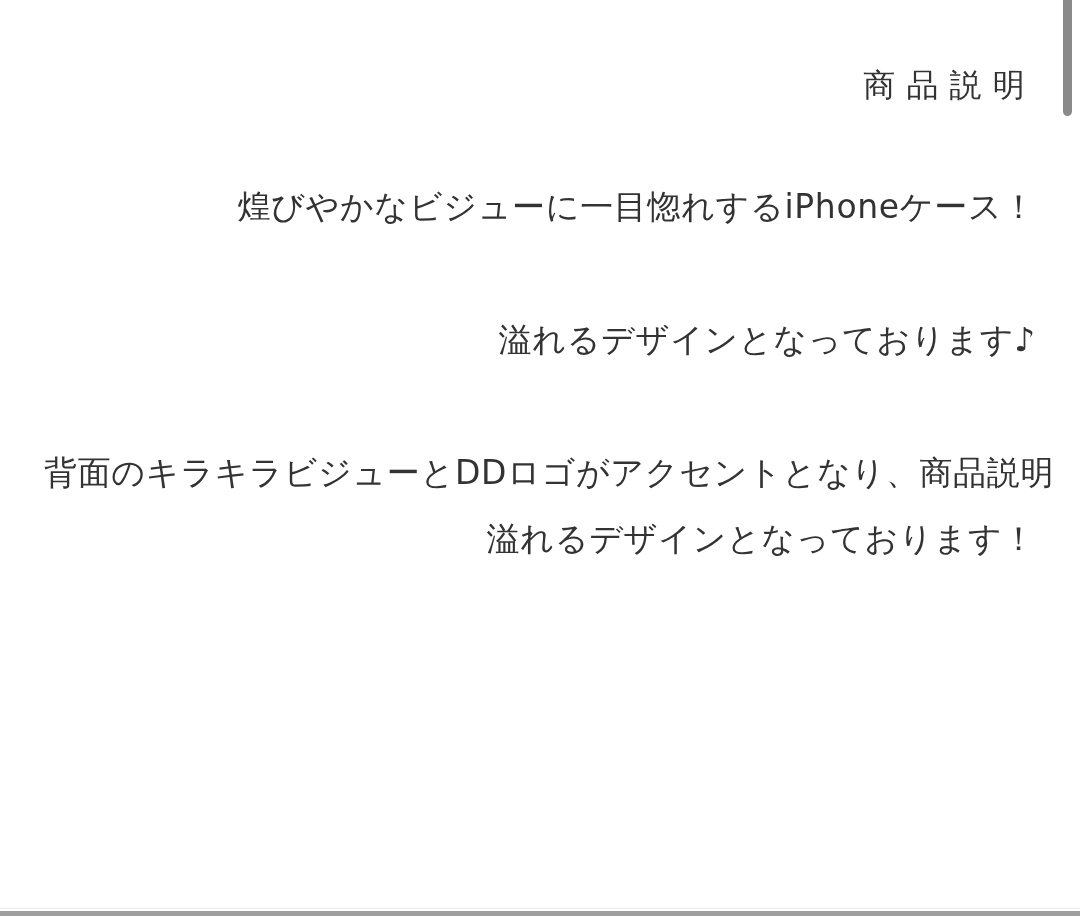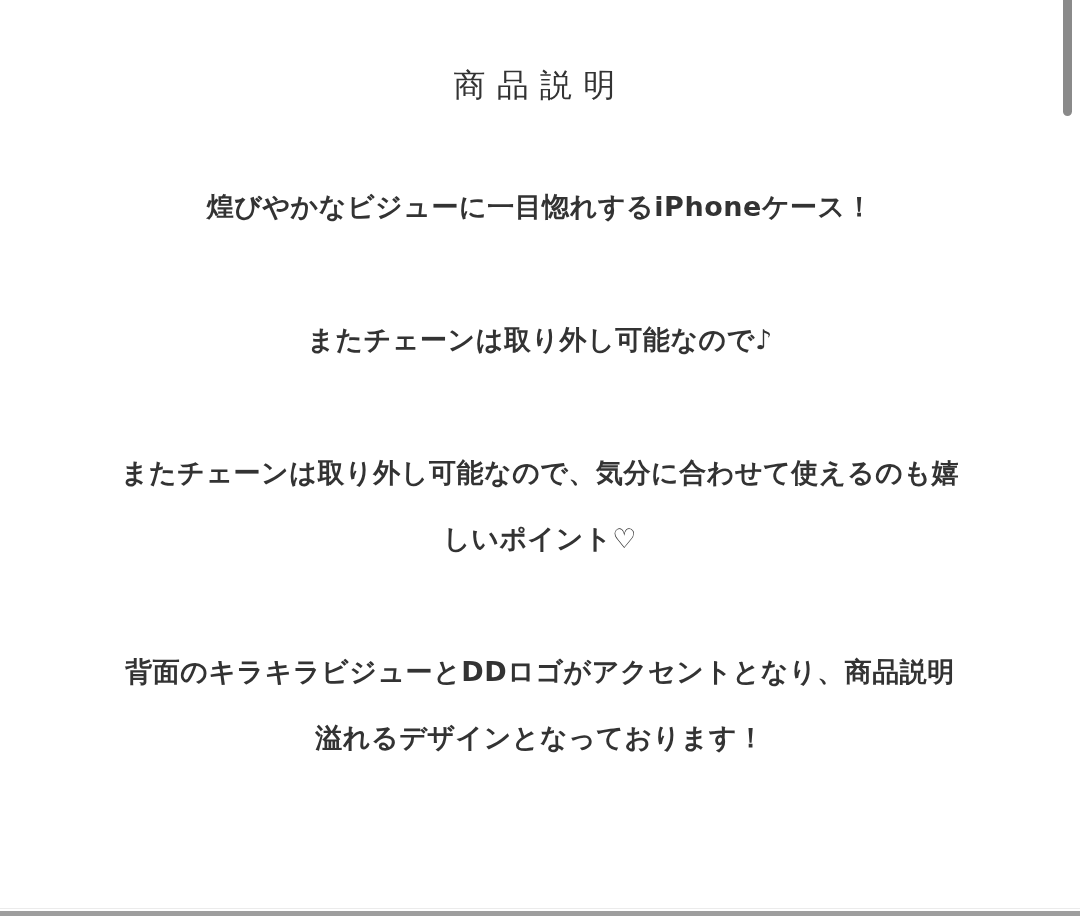--- a/index.html
+++ b/index.html
@@ -11,34 +11,34 @@
     background: #ffffff;
     overflow: hidden;
     font-family: "DejaVu Sans", "Liberation Sans", sans-serif;
     color: #333333;
   }
   .content {
     position: relative;
     width: 100%;
     height: 100%;
     padding: 52px 44px 0 44px;
-    text-align: center;
+    text-align: right;
   }
   .section-title {
     font-size: 32px;
     line-height: 66px;
     font-weight: 400;
     letter-spacing: 0.35em;
     margin-bottom: 56px;
     color: #333333;
   }
   .paragraph {
-    font-size: 27px;
+    font-size: 33px;
     line-height: 66px;
-    font-weight: 700;
+    font-weight: 400;
     letter-spacing: 0.02em;
     margin-bottom: 67px;
     color: #333333;
   }
   .paragraph .line {
     white-space: nowrap;
   }
   .scrollbar-thumb {
     position: absolute;
     top: -6px;
@@ -71,27 +71,23 @@
 <div class="screen">
   <div class="content">
 
     <h2 class="section-title">商品説明</h2>
 
     <div class="paragraph">
       <div class="line">煌びやかなビジューに一目惚れするiPhoneケース！</div>
     </div>
 
     <div class="paragraph">
-      <div class="line">またチェーンは取り外し可能なので♪</div>
+      <div class="line">溢れるデザインとなっております♪</div>
     </div>
 
-    <div class="paragraph">
-      <div class="line">またチェーンは取り外し可能なので、気分に合わせて使えるのも嬉</div>
-      <div class="line">しいポイント♡</div>
-    </div>
 
     <div class="paragraph">
       <div class="line">背面のキラキラビジューとDDロゴがアクセントとなり、商品説明</div>
       <div class="line">溢れるデザインとなっております！</div>
     </div>
 
   </div>
 
   <div class="scrollbar-thumb"></div>
   <div class="bottom-hairline"></div>

